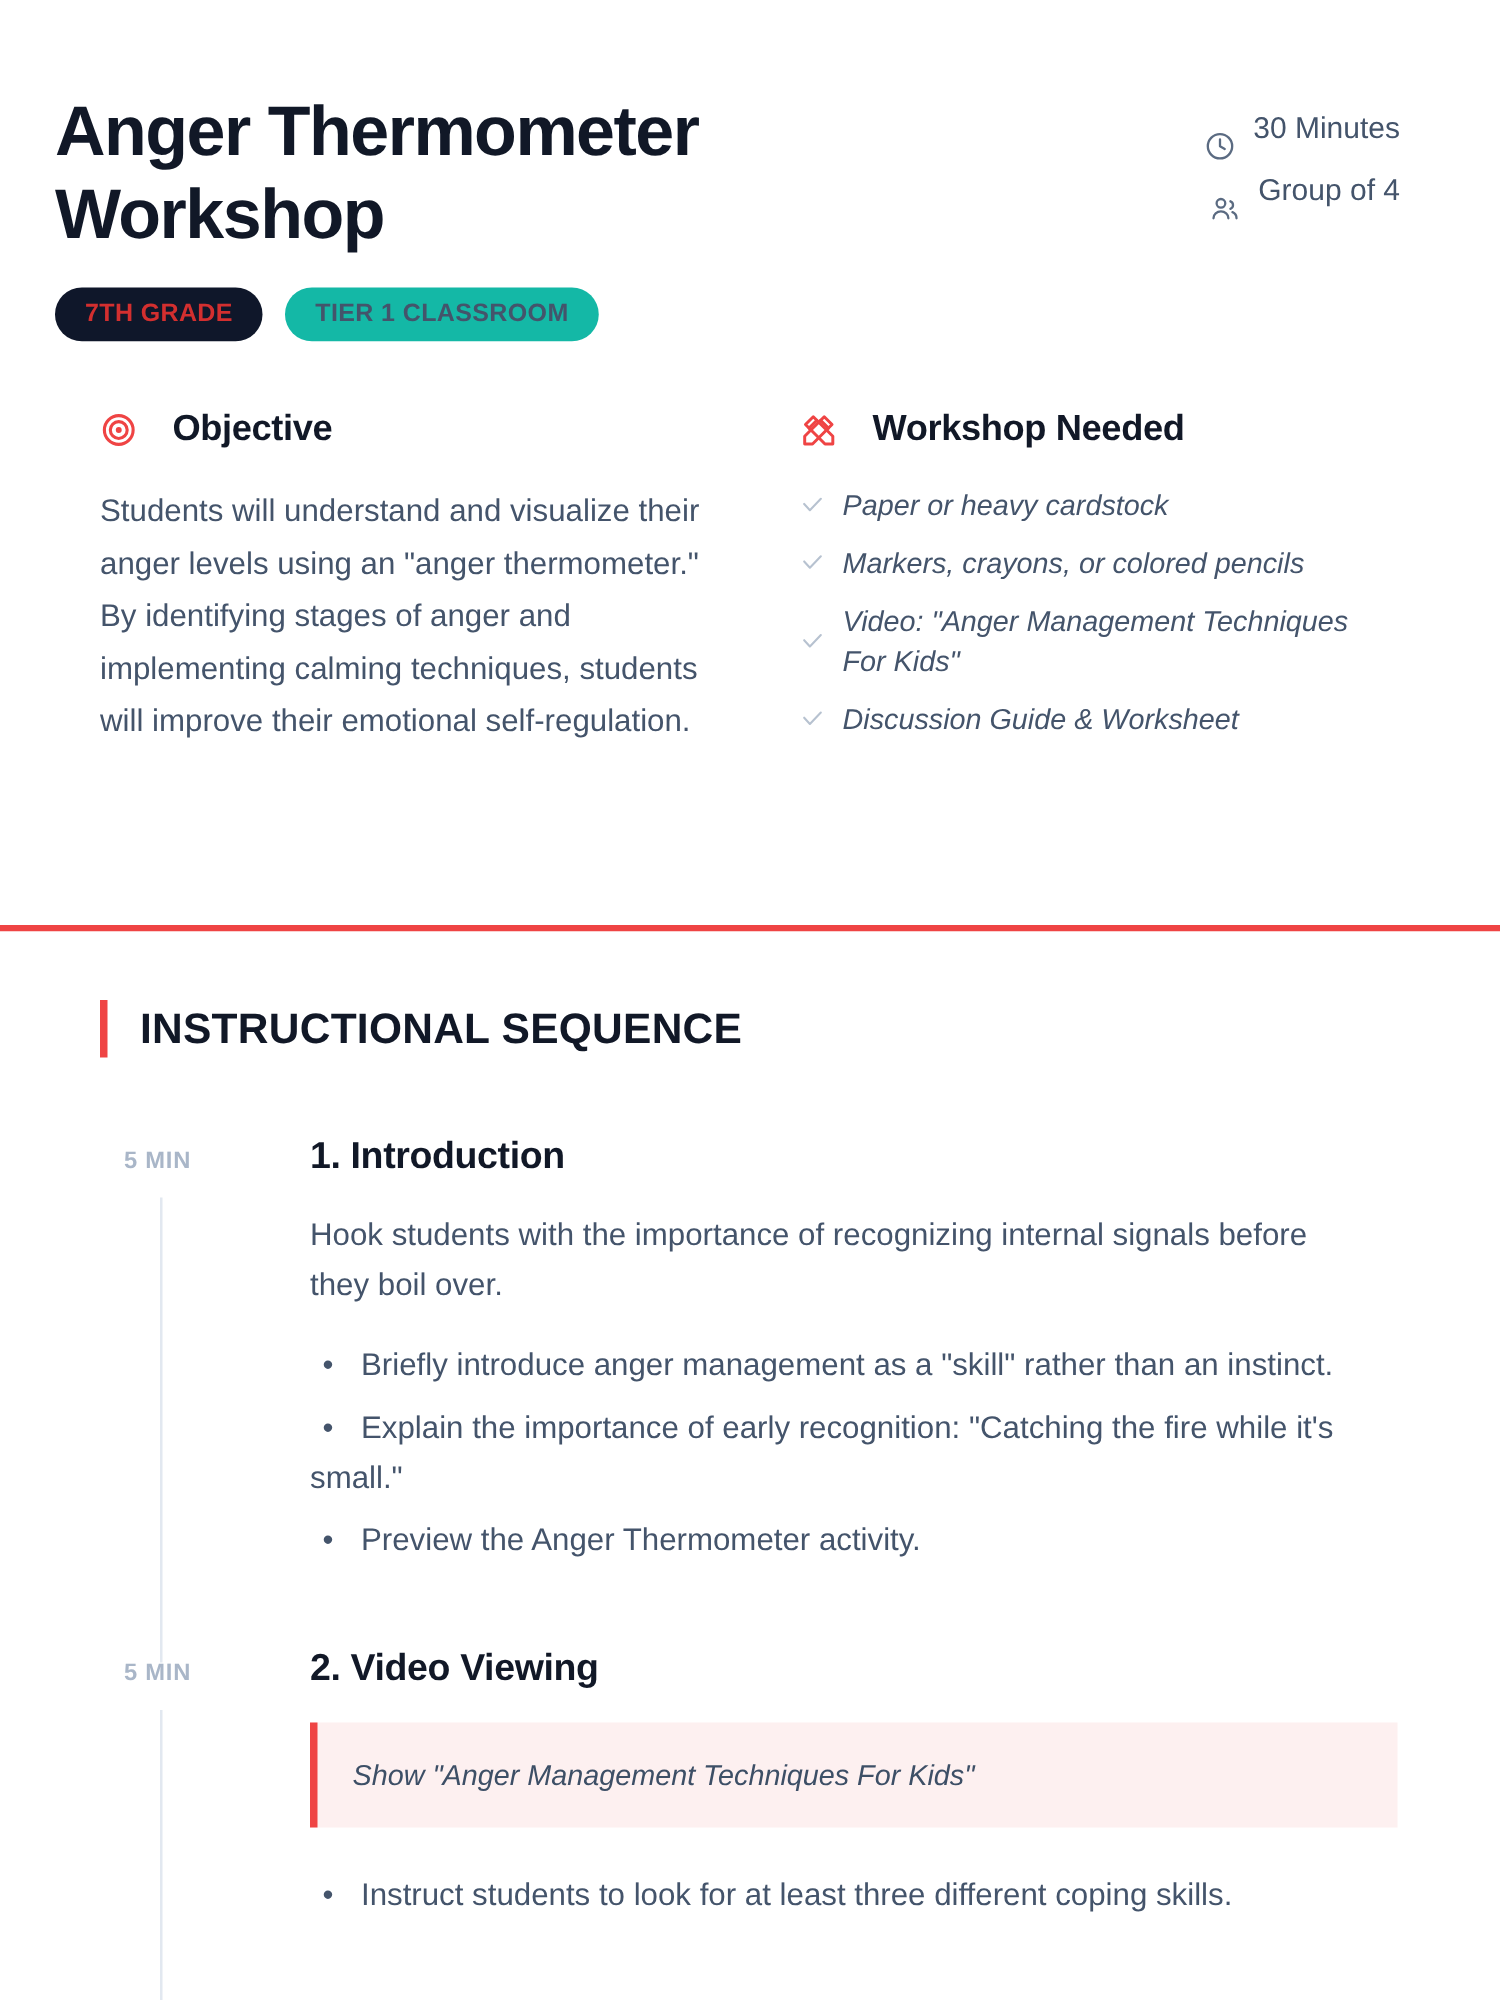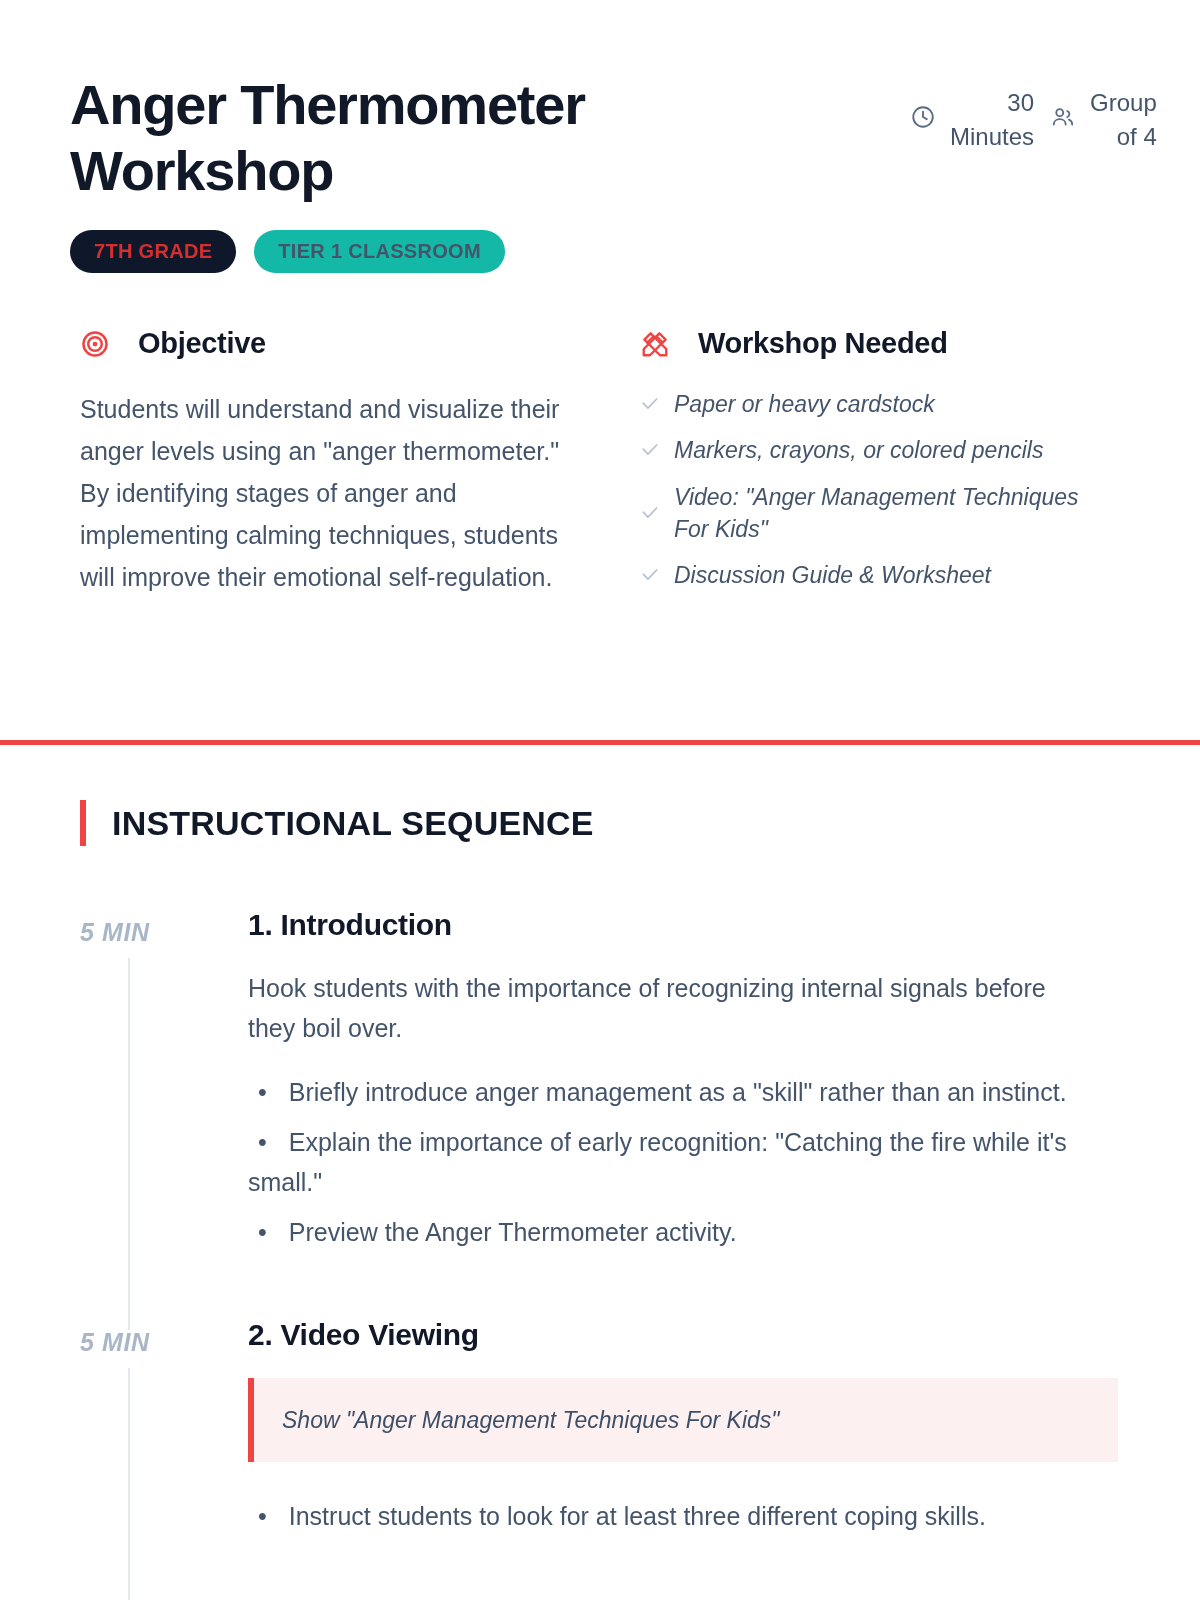--- a/index.html
+++ b/index.html
@@ -14,21 +14,21 @@
 
   .page {
     width: 1200px;
     height: 1600px;
     position: relative;
     background: #ffffff;
   }
 
   
   .header {
-    padding: 72px 80px 0 70px;
+    padding: 72px 80px 0 44px;
     display: flex;
     align-items: flex-start;
     justify-content: space-between;
   }
 
   .header-left { width: 700px; }
 
   .lesson-title {
     font-size: 56px;
     line-height: 1.18;
@@ -53,22 +53,22 @@
     padding: 10px 24px;
     white-space: nowrap;
   }
   .badge-grade { background: #0f172a; color: #D32F2F; }
   .badge-tier  { background: #14b8a6; color: #44546B; }
 
   .meta {
     margin-top: 14px;
     width: 210px;
     display: flex;
-    flex-direction: row;
-    gap: 16px;
+    flex-direction: column;
+    gap: 6px;
   }
   .meta-row {
     display: flex;
     align-items: flex-start;
     justify-content: flex-end;
     gap: 14px;
   }
   .meta-icon {
     flex: 0 0 auto;
     width: 26px;
@@ -177,28 +177,27 @@
     align-items: stretch;
   }
 
   .step-time-col {
     width: 92px;
     flex: 0 0 auto;
     position: relative;
     padding-right: 0;
   }
   .step-time {
-    font-size: 25px;
+    font-size: 19px;
     font-weight: 700;
     letter-spacing: 0.6px;
     color: #A9B6C8;
-    text-align: left;
+    text-align: center;
     padding-top: 10px;
     padding-right: 0;
-    font-style: italic;
   }
   .step-line {
     position: absolute;
     left: 48px;
     top: 50px;
     bottom: -12px;
     width: 2px;
     background: #E2E8F0;
   }
 

